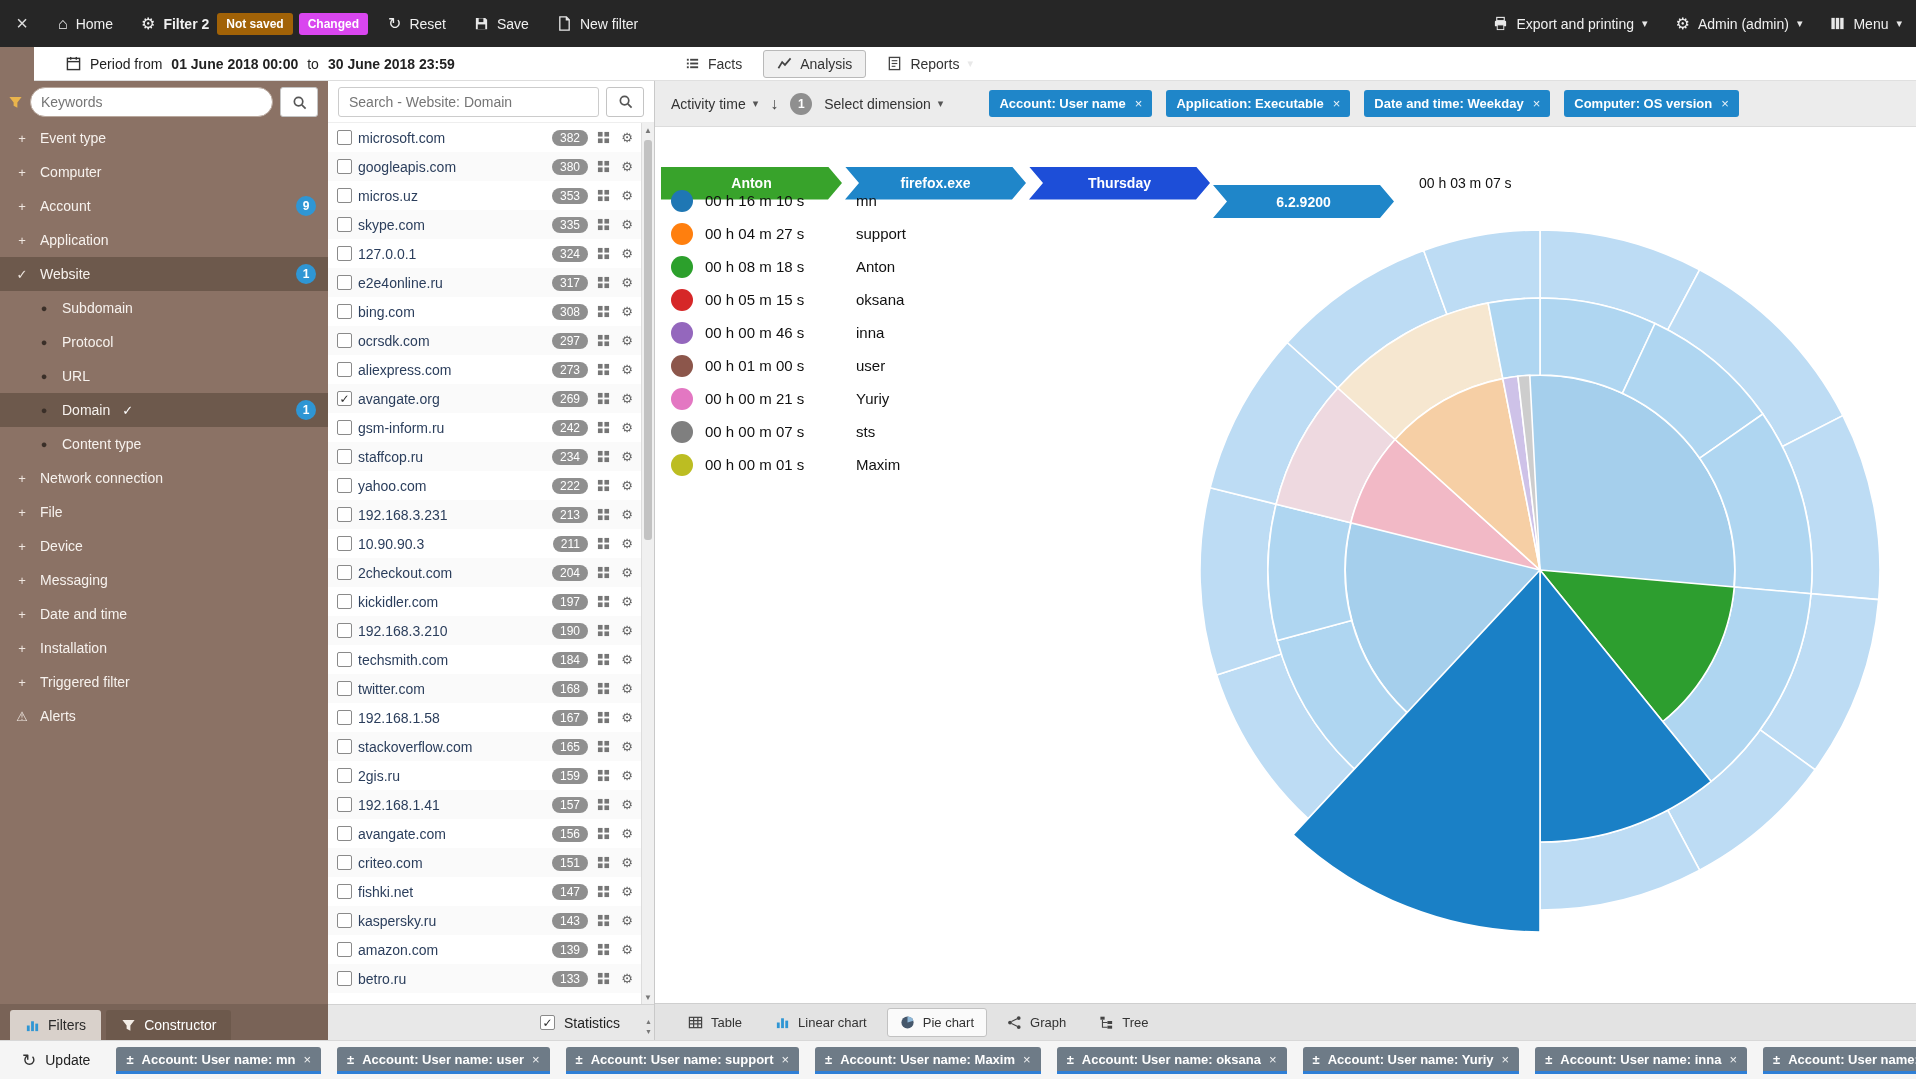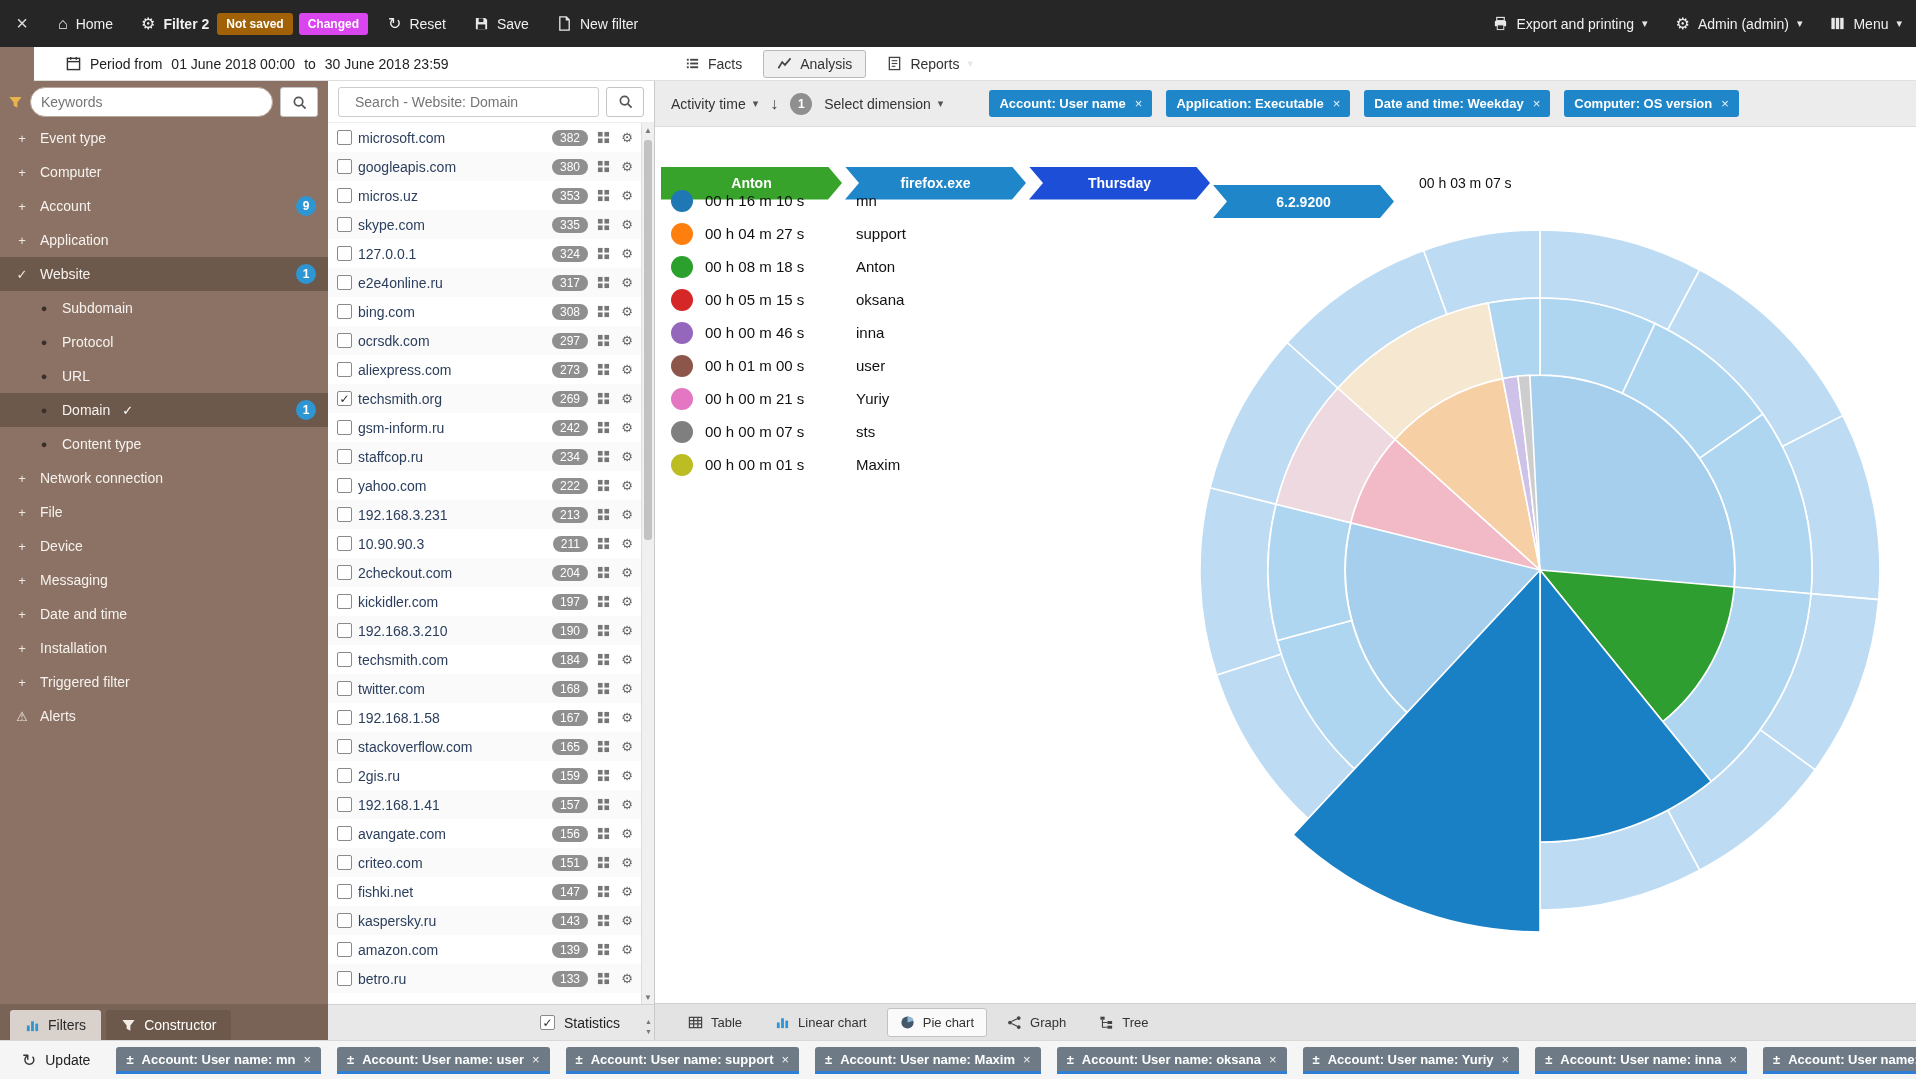--- a/index.html
+++ b/index.html
@@ -15,21 +15,21 @@
   .tb-bold{font-weight:bold}
   .tb-badge{padding:4px 9px;border-radius:3px;font-size:12px;font-weight:bold;color:#fff;margin-right:6px}
   .tb-badge.blue{background:#a16207}
   .tb-badge.red{background:#d946ef}
   .tb-right{margin-left:auto;display:flex;height:100%}
   .caret{font-size:11px;color:#e8e8e8}
   .tb-glyph{font-size:16px;line-height:1}
 
   
   .period-bar{position:absolute;left:34px;top:47px;width:621px;height:34px;background:#fff;border-bottom:1px solid #ddd;display:flex;align-items:center;gap:9px;padding-left:32px;z-index:4;color:#222}
-  .period-bar b{font-weight:normal}
+  .period-bar b{font-weight:bold}
 
   
   .sidebar{position:absolute;left:0;top:47px;width:328px;bottom:39px;background:#8b7265}
   .kw-row{position:absolute;left:0;top:34px;width:100%;height:42px;display:flex;align-items:center;gap:7px;padding:0 10px 0 8px}
   .kw-input{flex:1;height:30px;border:1px solid #b9a89d;border-radius:15px;padding:0 10px;font-size:14px;outline:none;color:#555}
   .sq-btn{width:38px;height:30px;background:#fff;border:1px solid #c4c4c4;border-radius:3px;display:flex;align-items:center;justify-content:center;cursor:pointer}
   .tree{position:absolute;top:74px;left:0;right:0}
   .tree-item{height:34px;display:flex;align-items:center;gap:10px;padding:0 12px 0 14px;color:#f7f2ee;cursor:pointer}
   .tree-item.sub{padding-left:36px}
   .tree-item.selected{background:#6d594c}
@@ -38,21 +38,21 @@
   .tree-badge{margin-left:auto;background:#2f96d4;color:#fff;border-radius:50%;min-width:20px;height:20px;font-size:12px;font-weight:bold;display:flex;align-items:center;justify-content:center}
   .tree-check{font-size:13px;color:#fff;margin-left:2px}
   .sidebar-tabs{position:absolute;left:0;bottom:0;width:100%;height:36px;background:#796357;display:flex;align-items:flex-end;gap:5px;padding:0 0 0 10px}
   .s-tab{height:30px;display:flex;align-items:center;gap:8px;padding:0 15px;border-radius:3px 3px 0 0;cursor:pointer;font-size:14px}
   .s-tab.active{background:#d9d1cb;color:#2b2b2b}
   .s-tab:not(.active){background:#6d594c;color:#fff}
 
   
   .domains{position:absolute;left:328px;top:81px;width:327px;bottom:39px;background:#fff;border-right:1px solid #c9c9c9}
   .search-row{height:42px;display:flex;align-items:center;gap:7px;padding:0 10px;border-bottom:1px solid #eee}
-  .search-input{flex:1;height:30px;border:1px solid #ccc;border-radius:3px;padding:0 16px;font-size:14px;outline:none;color:#3b82f6}
+  .search-input{flex:1;height:30px;border:1px solid #ccc;border-radius:3px;padding:0 10px;font-size:14px;outline:none;color:#3b82f6}
   .domain-list{position:absolute;top:42px;left:0;right:13px;bottom:36px;overflow:hidden}
   .domain-row{height:29px;display:flex;align-items:center;gap:6px;padding:0 5px 0 9px;cursor:pointer}
   .domain-row:nth-child(even){background:#fafafa}
   .cb{width:15px;height:15px;min-width:15px;border:1px solid #8a8a8a;border-radius:2px;background:#fff;display:flex;align-items:center;justify-content:center;font-size:12px;color:#2b2b2b;cursor:pointer}
   .domain-name{flex:1;color:#2b3e5c;white-space:nowrap;overflow:hidden}
   .count-badge{background:#8f8f8f;color:#fff;border-radius:9px;padding:1px 8px;font-size:12px;min-width:34px;text-align:center}
   .row-icon{width:18px;color:#666;display:flex;justify-content:center;font-size:13px}
   .row-icon svg{width:13px;height:13px}
   .vscroll{position:absolute;right:0;top:42px;bottom:36px;width:13px;background:#f0f0f0;border-left:1px solid #ddd}
   .sb-arrow{height:14px;display:flex;align-items:center;justify-content:center;font-size:8px;color:#777;cursor:pointer}
@@ -450,21 +450,21 @@
               <rect x="8" y="1" width="5" height="5"></rect>
               <rect x="1" y="8" width="5" height="5"></rect>
               <rect x="8" y="8" width="5" height="5"></rect>
             </g>
           </svg>
         </span>
         <span class="row-icon">⚙</span>
       </div>
       <div class="domain-row">
         <div class="cb">✓</div>
-        <span class="domain-name">techsmith.org</span>
+        <span class="domain-name">avangate.org</span>
         <span class="count-badge">269</span>
         <span class="row-icon">
           <svg viewBox="0 0 14 14">
             <g fill="#767676">
               <rect x="1" y="1" width="5" height="5"></rect>
               <rect x="8" y="1" width="5" height="5"></rect>
               <rect x="1" y="8" width="5" height="5"></rect>
               <rect x="8" y="8" width="5" height="5"></rect>
             </g>
           </svg>

